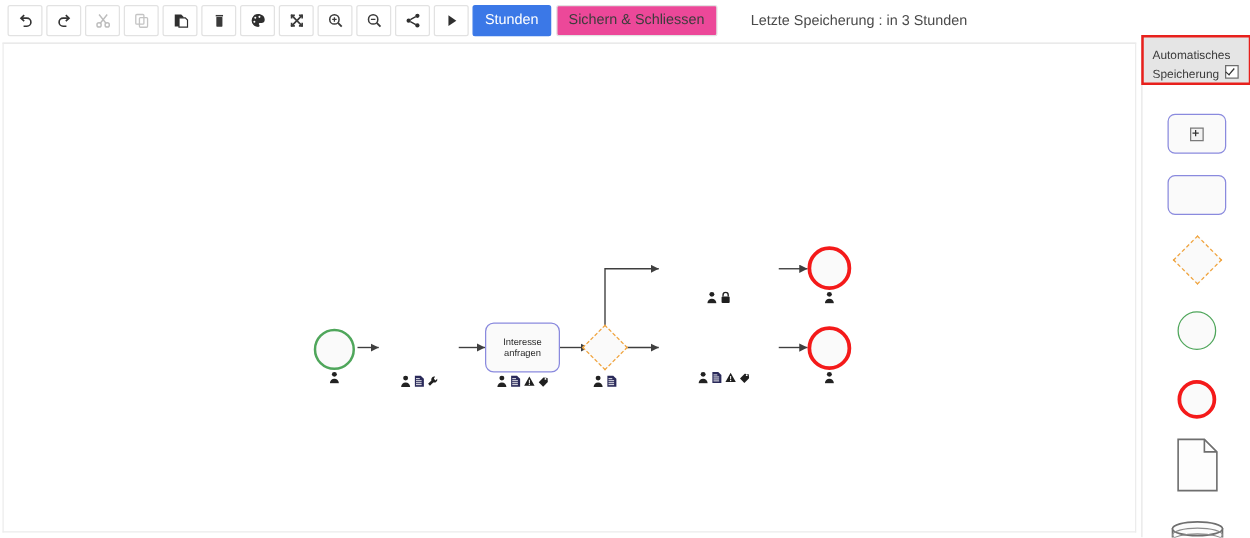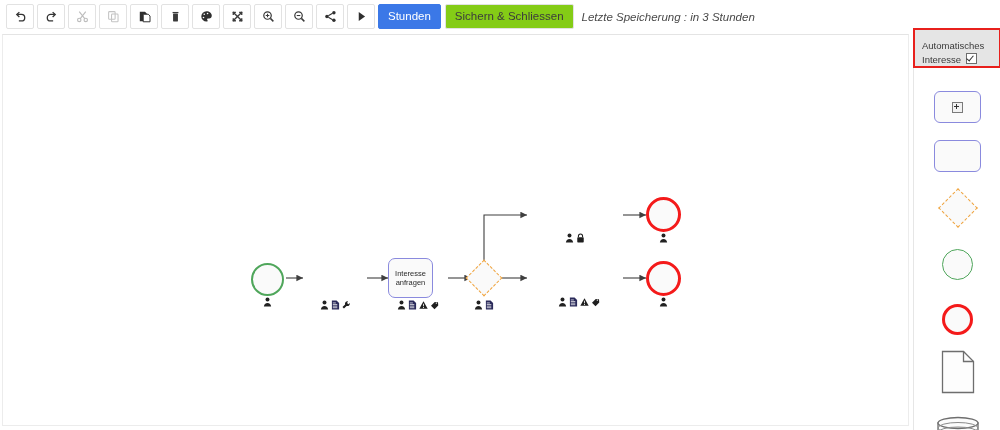--- a/index.html
+++ b/index.html
@@ -41,39 +41,38 @@
     cursor: pointer;
   }
   .tool-btn svg { display:block; }
 
   .txt-btn {
     height: 25px;
     margin-right: 4px;
     padding: 0 9px;
     border: 1px solid #e2e2e2;
     border-radius: 2px;
-    background: #84cc16;
+    background: #ec4899;
     color: #3c3c3c;
     font-size: 11.5px;
     line-height: 23px;
     box-sizing: border-box;
     cursor: pointer;
     white-space: nowrap;
   }
   .txt-btn.primary {
     background: #3b78e7;
     border-color: #3b78e7;
     color: #ffffff;
   }
   #last-save {
-    margin-left: 4px;
+    margin-left: 23px;
     font-size: 11.5px;
     color: #4a4a4a;
     white-space: nowrap;
-    font-style: italic;
   }
 
   
   #canvas-wrap {
     position: absolute;
     left: 2px;
     top: 34px;
     width: 907px;
     height: 392px;
     border: 1px solid #ececec;
@@ -387,21 +386,21 @@
         </svg>
       <svg width="9" height="10" viewBox="0 0 10 11">
           <path d="M1 .6h5.2L9 3.2v7.2H1z" fill="#2a2a5a"></path>
           <path d="M2 3.2h3.4M2 5h5M2 6.8h5M2 8.5h5" stroke="#fff" stroke-width=".8"></path>
         </svg>
       <svg width="9" height="10" viewBox="0 0 11 11">
           <path d="M7.4.9a3 3 0 0 0-3.6 3.9L.6 8l1.8 1.8 3.2-3.2a3 3 0 0 0 3.9-3.6L7.8 4.7 6.2 3.1z" fill="#1f1f1f"></path>
         </svg>
     </div>
 
-    <div class="bpmn-node task" style="left:385px; top:255px; width:45px; height:40px; top:223px;">
+    <div class="bpmn-node task" style="left:385px; top:255px; width:60px; height:40px; top:223px;">
       <span class="inner-txt">Interesse anfragen</span>
     </div>
     <div class="badge-row" style="left:385px; top:265px; width:60px;">
       <svg width="9" height="10" viewBox="0 0 10 11">
           <circle cx="5" cy="2.7" r="2.2" fill="#222"></circle>
           <path d="M1 10.5c0-2.4 1.8-4 4-4s4 1.6 4 4z" fill="#222"></path>
         </svg>
       <svg width="9" height="10" viewBox="0 0 10 11">
           <path d="M1 .6h5.2L9 3.2v7.2H1z" fill="#2a2a5a"></path>
           <path d="M2 3.2h3.4M2 5h5M2 6.8h5M2 8.5h5" stroke="#fff" stroke-width=".8"></path>
@@ -477,21 +476,21 @@
     </div>
 
   </div>
 </div>
 
 <div id="sidebar">
 
   <div id="auto-align-box">
     <span class="lbl">Automatisches</span>
     <span class="lbl">
-      <span>Interesse</span><span class="cb"></span>
+      <span>Speicherung</span><span class="cb"></span>
     </span>
   </div>
 
   <div class="palette-item" style="top:53px; height:40px;">
     <div class="p-task">
       <span class="plus-box"></span>
     </div>
   </div>
 
   <div class="palette-item" style="top:102px; height:40px;">

